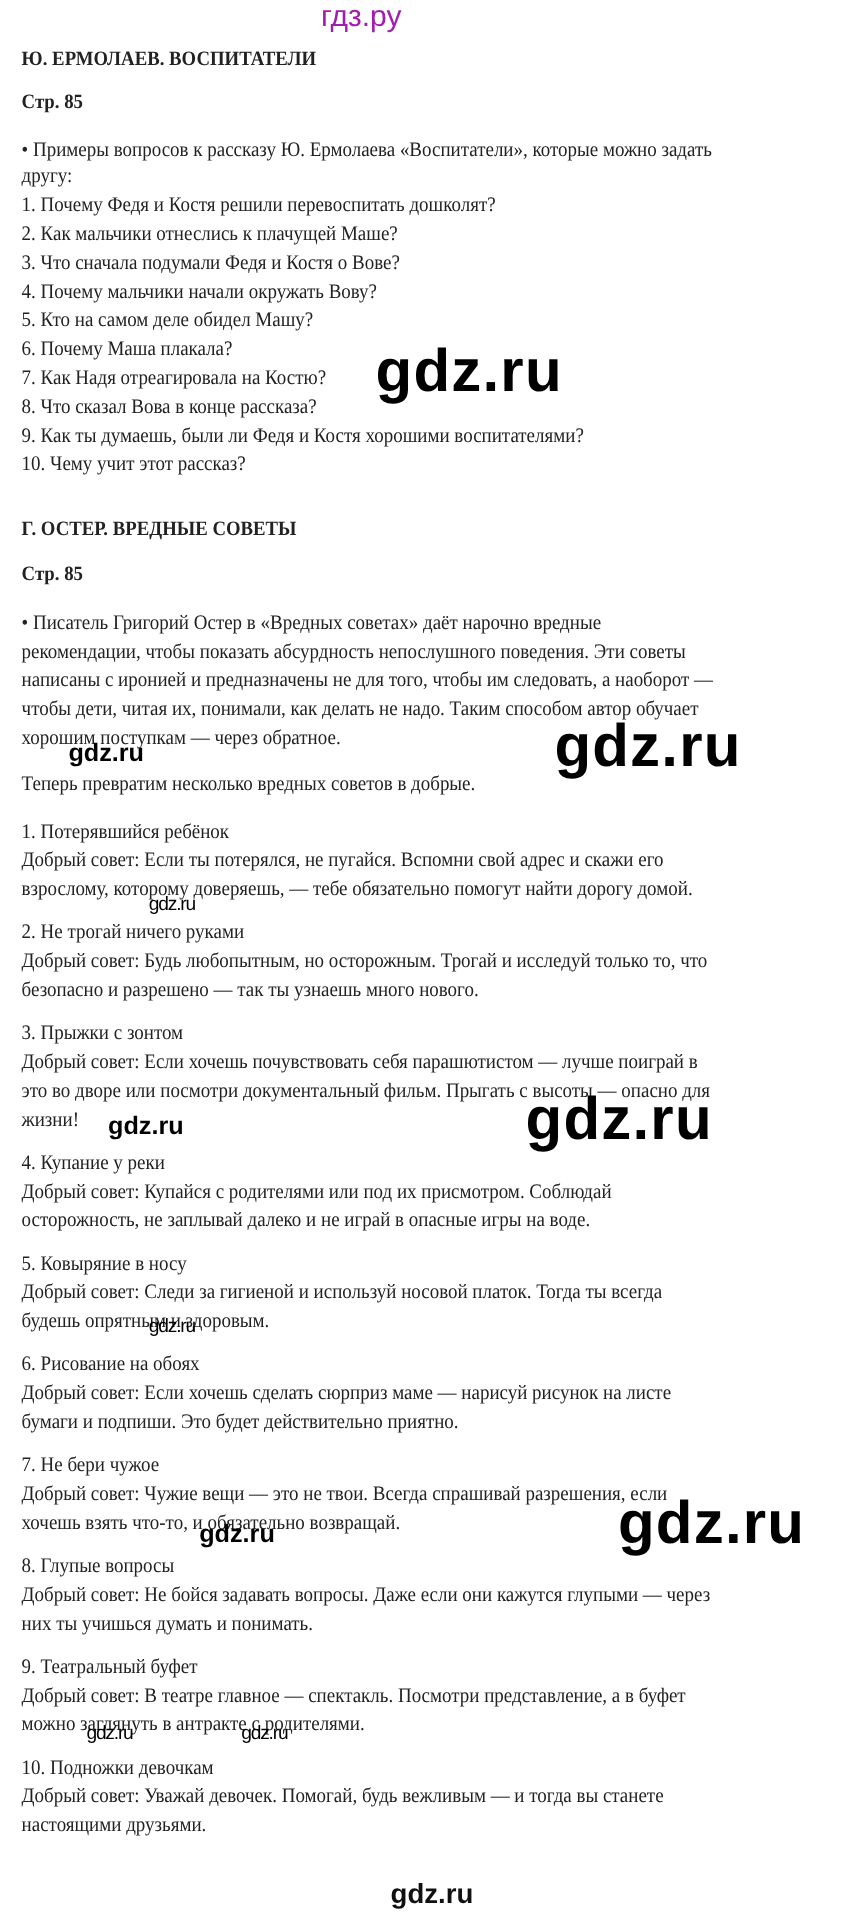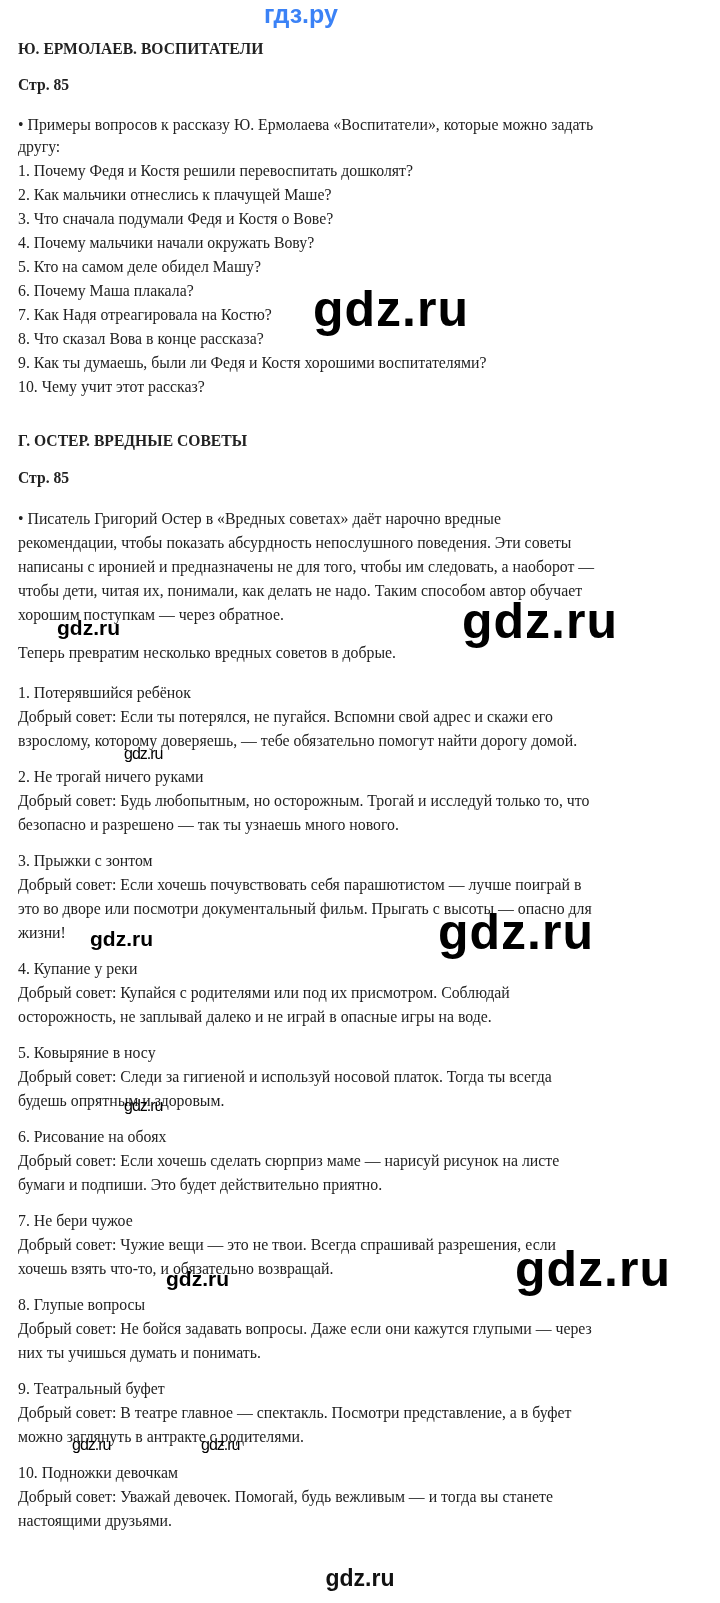--- a/index.html
+++ b/index.html
@@ -14,25 +14,25 @@
       overflow: hidden;
       color: #1a1a1a;
       font-family: "Liberation Serif", serif;
     }
     .site-header {
       position: absolute;
       left: 0; top: 0;
       width: 602px;
       text-align: center;
       font-family: "Liberation Sans", sans-serif;
-      font-weight: bold;
+      font-weight: normal;
       font-size: 25px;
       line-height: 28px;
       top: 0px;
-      color: #3b82f6;
+      color: #a21caf;
     }
     .site-footer {
       position: absolute;
       left: 0;
       width: 720px;
       text-align: center;
       font-family: "Liberation Sans", sans-serif;
       font-weight: bold;
       font-size: 23px;
       top: 1565px;

